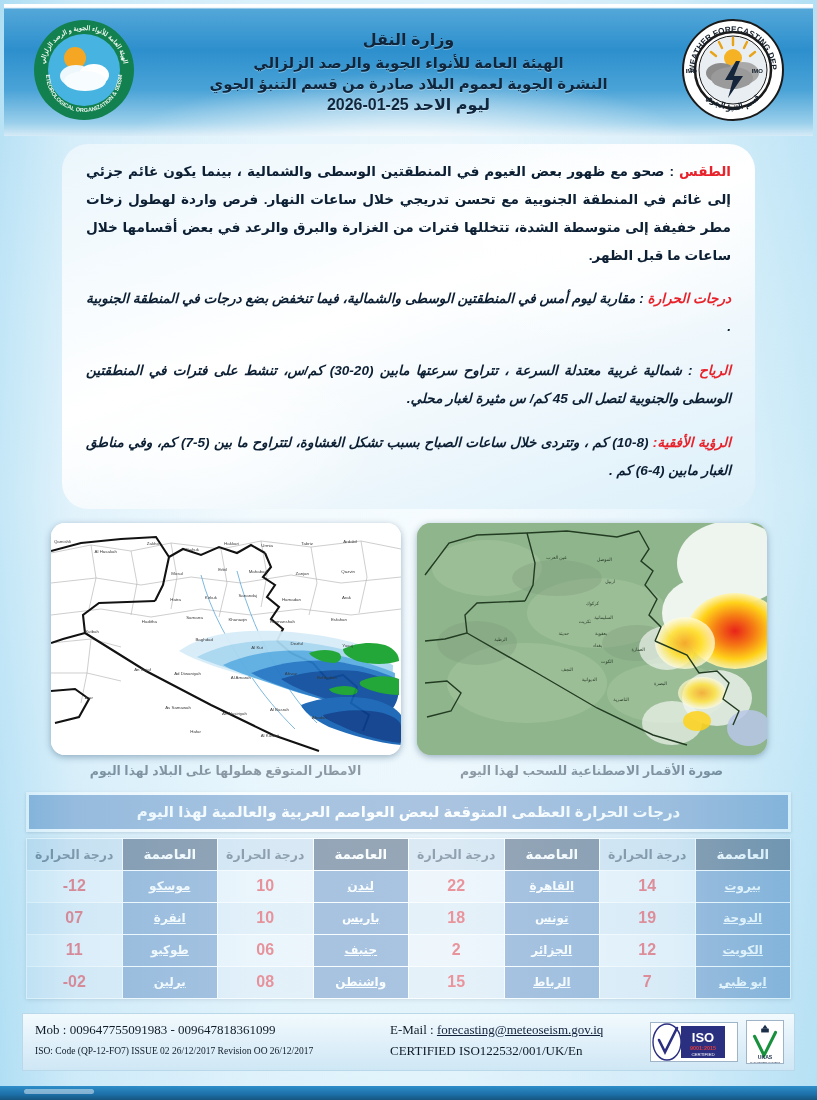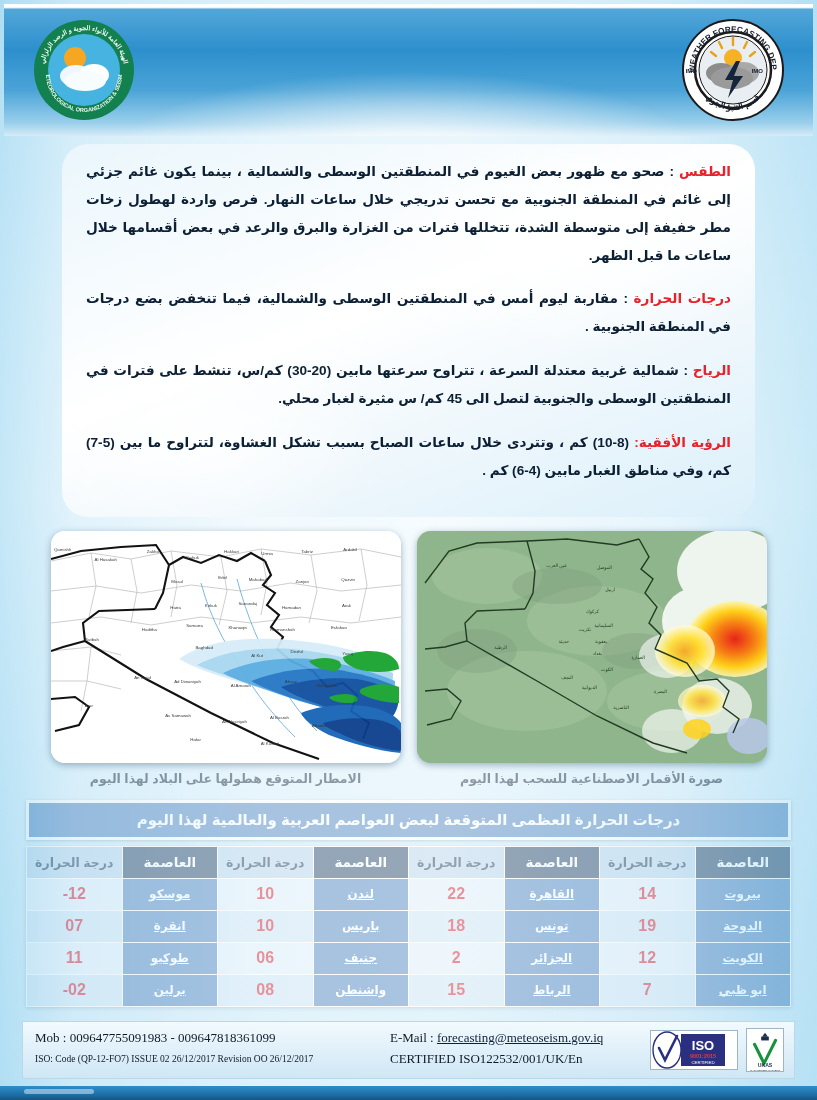--- a/index.html
+++ b/index.html
@@ -76,22 +76,22 @@
 
   .para {
     font-size: 13.6px;
     font-weight: bold;
     color: #0c1f33;
     line-height: 2.05;
     text-align: justify;
     text-align-last: right;
     margin-bottom: 10px;
   }
-  .para:last-child { margin-bottom: 16px; }
-  .para.gap { margin-top: 16px; }
+  .para:last-child { margin-bottom: 8px; }
+  .para.gap { margin-top: 16px; font-style: italic; }
 
   .lbl {
     color: #e8222b;
     font-weight: bold;
   }
 
   
   .maps {
     display: flex;
     justify-content: center;
@@ -262,20 +262,26 @@
       <textPath href="#arcTop" startOffset="50%" text-anchor="middle">WEATHER FORECASTING DEPT.</textPath>
     </text>
     <path id="arcBot" d="M16,56 A36,36 0 0 0 88,56" fill="none"></path>
     <text font-size="8.6" font-weight="bold" fill="#15202c" font-family="Liberation Sans, sans-serif">
       <textPath href="#arcBot" startOffset="50%" text-anchor="middle">قسم التنبؤ الجوي</textPath>
     </text>
     <text x="16" y="55" font-size="6" font-weight="bold" fill="#15202c">IMO</text>
     <text x="82" y="55" font-size="6" font-weight="bold" fill="#15202c">IMO</text>
   </svg>
 
+  <div class="header-titles">
+    <div class="t1">وزارة النقل</div>
+    <div class="t2">الهيئة العامة للأنواء الجوية والرصد الزلزالي</div>
+    <div class="t3">النشرة الجوية لعموم البلاد صادرة من قسم التنبؤ الجوي</div>
+    <div class="t4">ليوم الاحد 25-01-2026</div>
+  </div>
 
   <svg class="logo-right" viewBox="0 0 104 104">
     <circle cx="52" cy="52" r="50" fill="#12814f"></circle>
     <circle cx="52" cy="52" r="36" fill="#46b3e0"></circle>
     <circle cx="43" cy="40" r="11" fill="#f5a623"></circle>
     <ellipse cx="44" cy="58" rx="16" ry="11" fill="#eef7fb"></ellipse>
     <ellipse cx="62" cy="57" rx="15" ry="11" fill="#ffffff"></ellipse>
     <ellipse cx="53" cy="63" rx="21" ry="10" fill="#f7fcfe"></ellipse>
     <path id="arcT2" d="M12,52 A40,40 0 0 1 92,52" fill="none"></path>
     <text font-size="6.4" font-weight="bold" fill="#eef8f2" font-family="Liberation Sans, sans-serif">

